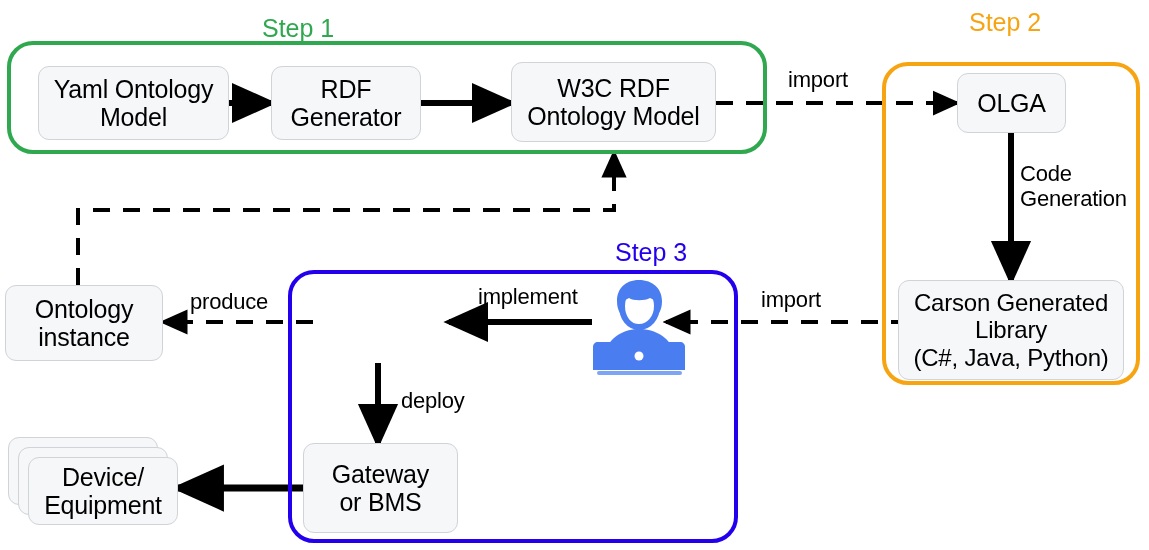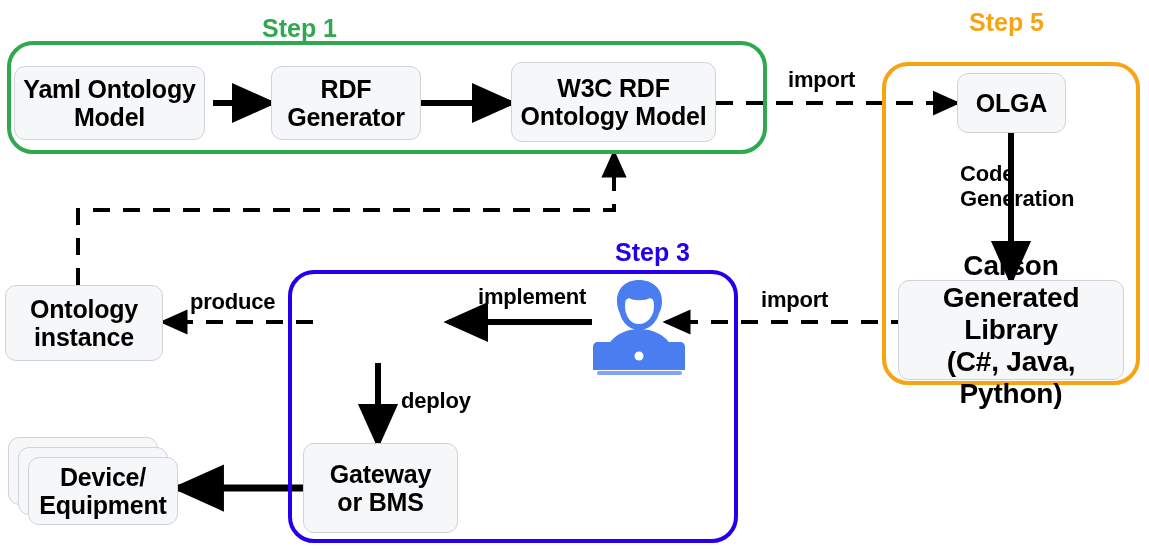--- a/index.html
+++ b/index.html
@@ -7,21 +7,20 @@
     padding: 0;
     background: #ffffff;
   }
   #canvas {
     position: relative;
     width: 1149px;
     height: 550px;
     background: #ffffff;
     font-family: "Liberation Sans", sans-serif;
     overflow: hidden;
-    font-weight: bold;
   }
   svg.layer {
     position: absolute;
     top: 0; left: 0;
     width: 1149px;
     height: 550px;
   }
   
   .node {
     position: absolute;
@@ -33,21 +32,21 @@
     align-items: center;
     justify-content: center;
     text-align: center;
     color: #000000;
     font-size: 25px;
     line-height: 1.14;
     letter-spacing: -0.2px;
     white-space: pre-line;
     z-index: 5;
   }
-  .node.small { font-size: 28px; }
+  .node.small { font-size: 24px; }
   .stack-ghost {
     position: absolute;
     box-sizing: border-box;
     background: #f6f7f9;
     border: 1.6px solid #d0d3d8;
     border-radius: 11px;
     z-index: 3;
   }
   
   .group-frame {
@@ -83,21 +82,21 @@
 </head>
 <body>
 
 <div id="canvas">
 
   <div class="group-frame" style="left:7px; top:41px; width:760px; height:113px; border-color:#2fa84f;"></div>
   <div class="group-frame" style="left:882px; top:62px; width:258px; height:323px; border-color:#f7a413;"></div>
   <div class="group-frame" style="left:288px; top:270px; width:450px; height:273px; border-color:#2200ee;"></div>
 
   <div class="group-label" style="left:262px; top:14px; color:#2fa84f;">Step 1</div>
-  <div class="group-label" style="left:969px; top:8px; color:#f7a413;">Step 5</div>
+  <div class="group-label" style="left:969px; top:8px; color:#f7a413;">Step 2</div>
   <div class="group-label" style="left:615px; top:238px; color:#2200ee;">Step 3</div>
 
   <svg class="layer" viewBox="0 0 1149 550" xmlns="http://www.w3.org/2000/svg">
     <defs>
       <marker id="arrowSolid" viewBox="0 0 12 12" refX="10.5" refY="6" markerWidth="7.5" markerHeight="7.5" orient="auto-start-reverse">
         <path d="M 0 0.6 L 12 6 L 0 11.4 z" fill="#000000"></path>
       </marker>
       <marker id="arrowDash" viewBox="0 0 12 12" refX="10.5" refY="6" markerWidth="7" markerHeight="7" orient="auto-start-reverse">
         <path d="M 0 0.6 L 12 6 L 0 11.4 z" fill="#000000"></path>
       </marker>
@@ -118,28 +117,28 @@
     <line x1="313" y1="322" x2="163" y2="322" stroke="#000000" stroke-width="4" stroke-dasharray="17 13" marker-end="url(#arrowDash)"></line>
 
     <path d="M 78 285 L 78 210 L 614 210 L 614 153" fill="none" stroke="#000000" stroke-width="4" stroke-dasharray="17 13" marker-end="url(#arrowDash)"></path>
 
     <line x1="378" y1="363" x2="378" y2="443" stroke="#000000" stroke-width="6" marker-end="url(#arrowSolid)"></line>
 
     <line x1="303" y1="488" x2="178" y2="488" stroke="#000000" stroke-width="7" marker-end="url(#arrowSolid)"></line>
   </svg>
 
   <div class="edge-label" style="left:788px; top:68px;">import</div>
-  <div class="edge-label" style="left:960px; top:162px;">Code
+  <div class="edge-label" style="left:1020px; top:162px;">Code
 Generation</div>
   <div class="edge-label" style="left:761px; top:288px;">import</div>
   <div class="edge-label" style="left:478px; top:285px;">implement</div>
   <div class="edge-label" style="left:190px; top:290px;">produce</div>
   <div class="edge-label" style="left:401px; top:389px;">deploy</div>
 
-  <div class="node" style="left:14px; top:66px; width:191px; height:74px;">Yaml Ontology
+  <div class="node" style="left:38px; top:66px; width:191px; height:74px;">Yaml Ontology
 Model</div>
 
   <div class="node" style="left:271px; top:66px; width:150px; height:74px;">RDF
 Generator</div>
 
   <div class="node" style="left:511px; top:62px; width:205px; height:80px;">W3C RDF
 Ontology Model</div>
 
   <div class="node" style="left:957px; top:73px; width:109px; height:60px;">OLGA</div>
 

